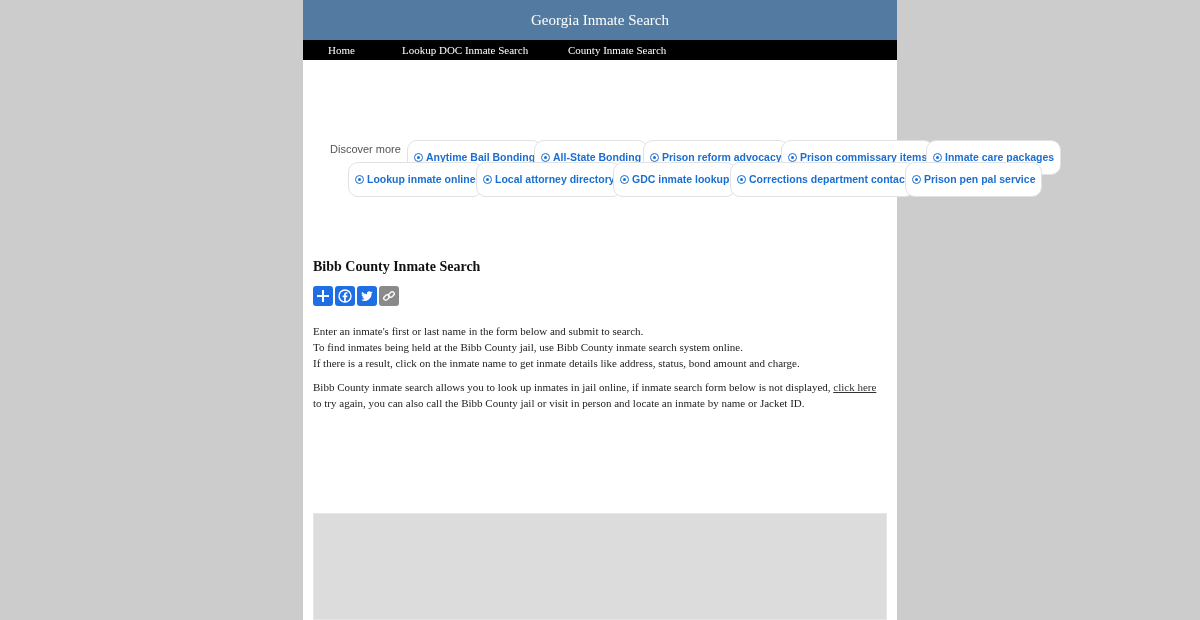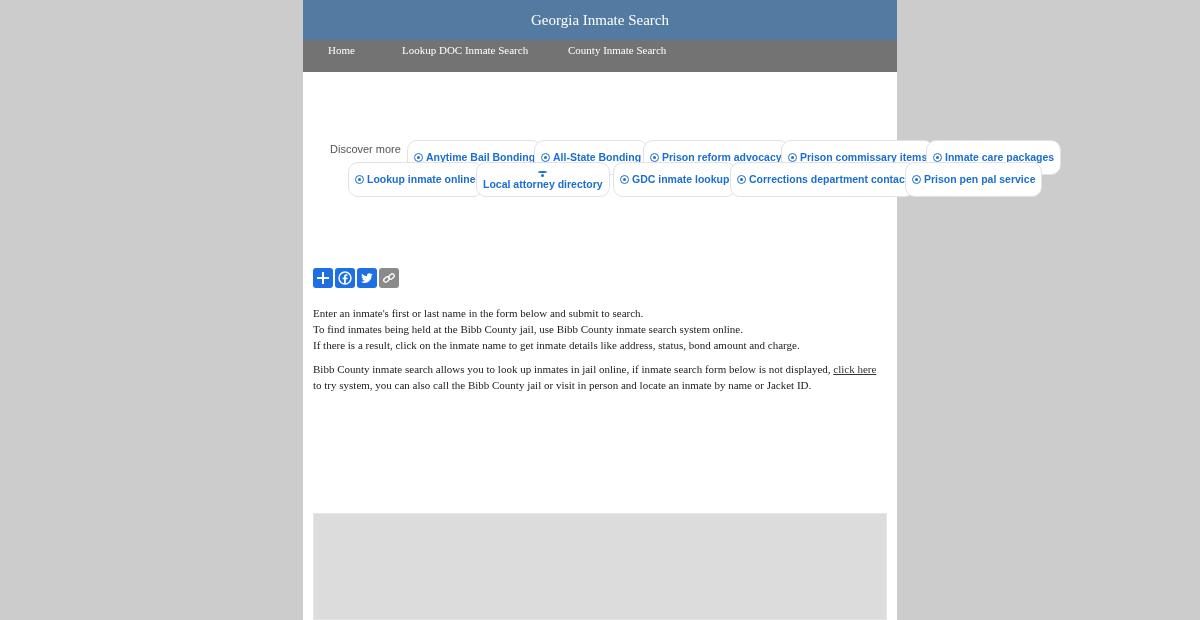--- a/index.html
+++ b/index.html
@@ -15,21 +15,21 @@
     }
     .site-header {
       height: 40px; background: #537aa0;
       display: flex; align-items: center; justify-content: center;
     }
     .site-title {
       color: #ffffff; font-weight: normal; font-size: 15px;
       font-family: "Liberation Serif", serif;
     }
     .nav {
-      height: 32px; background: #737373;
+      height: 20px; background: #000000;
       position: relative;
     }
     .nav a {
       position: absolute; top: 0; line-height: 20px;
       color: #ffffff; font-size: 11px; text-decoration: none;
       font-family: "Liberation Serif", serif;
     }
     .discover {
       position: absolute; left: 0; top: 0; width: 1152px; height: 620px; pointer-events: none;
     }
@@ -91,20 +91,21 @@
   <div class="site-header">
     <span class="site-title">Georgia Inmate Search</span>
   </div>
   <div class="nav">
     <a href="#" style="left:25px;">Home</a>
     <a href="#" style="left:99px;">Lookup DOC Inmate Search</a>
     <a href="#" style="left:265px;">County Inmate Search</a>
   </div>
 
   <div class="content">
+    <h2 class="page-heading">Bibb County Inmate Search</h2>
     <div class="share">
       <div class="share-btn" style="background:#1e6fe3;">
         <svg viewBox="0 0 14 14">
             <path d="M6 1h2v5h5v2H8v5H6V8H1V6h5z" fill="#fff"></path>
           </svg>
       </div>
       <div class="share-btn" style="background:#1e6fe3;">
         <svg viewBox="0 0 14 14">
             <circle cx="7" cy="7" r="6" fill="none" stroke="#fff" stroke-width="1.4"></circle>
             <path d="M7.8 13V8.2h1.5l.2-1.6H7.8v-1c0-.5.2-.8.8-.8h.9V3.4c-.2 0-.7-.1-1.3-.1-1.3 0-2.1.8-2.1 2.2v1.1H4.6v1.6h1.5V13z" fill="#fff"></path>
@@ -126,21 +127,21 @@
     </div>
 
     <div class="text-block">
       <p>Enter an inmate's first or last name in the form below and submit to search.</p>
       <p>To find inmates being held at the Bibb County jail, use Bibb County inmate search system online.</p>
       <p>If there is a result, click on the inmate name to get inmate details like address, status, bond amount and charge.</p>
     </div>
 
 
     <div class="try-block">
-      <span>Bibb County inmate search allows you to look up inmates in jail online, if inmate search form below is not displayed, </span><a href="#">click here</a><span> to try system, you can also call the Bibb County jail or visit in person and locate an inmate by name or Jacket ID.</span>
+      <span>Bibb County inmate search allows you to look up inmates in jail online, if inmate search form below is not displayed, </span><a href="#">click here</a><span> to try again, you can also call the Bibb County jail or visit in person and locate an inmate by name or Jacket ID.</span>
     </div>
   </div>
 </div>
 
 <div class="form-placeholder"></div>
 
 <div class="discover">
   <span class="discover-label">Discover more</span>
 
   <div class="chip" style="left:407px; top:140px;">
@@ -161,21 +162,21 @@
   </div>
   <div class="chip" style="left:926px; top:140px;">
     <span class="chip-icon"></span>
       <span>Inmate care packages</span>
   </div>
 
   <div class="chip" style="left:348px; top:162px;">
     <span class="chip-icon"></span>
       <span>Lookup inmate online</span>
   </div>
-  <div class="chip" style="left:476px; top:162px;flex-direction:column;">
+  <div class="chip" style="left:476px; top:162px;">
     <span class="chip-icon"></span>
       <span>Local attorney directory</span>
   </div>
   <div class="chip" style="left:613px; top:162px;">
     <span class="chip-icon"></span>
       <span>GDC inmate lookup</span>
   </div>
   <div class="chip" style="left:730px; top:162px;">
     <span class="chip-icon"></span>
       <span>Corrections department contact</span>

